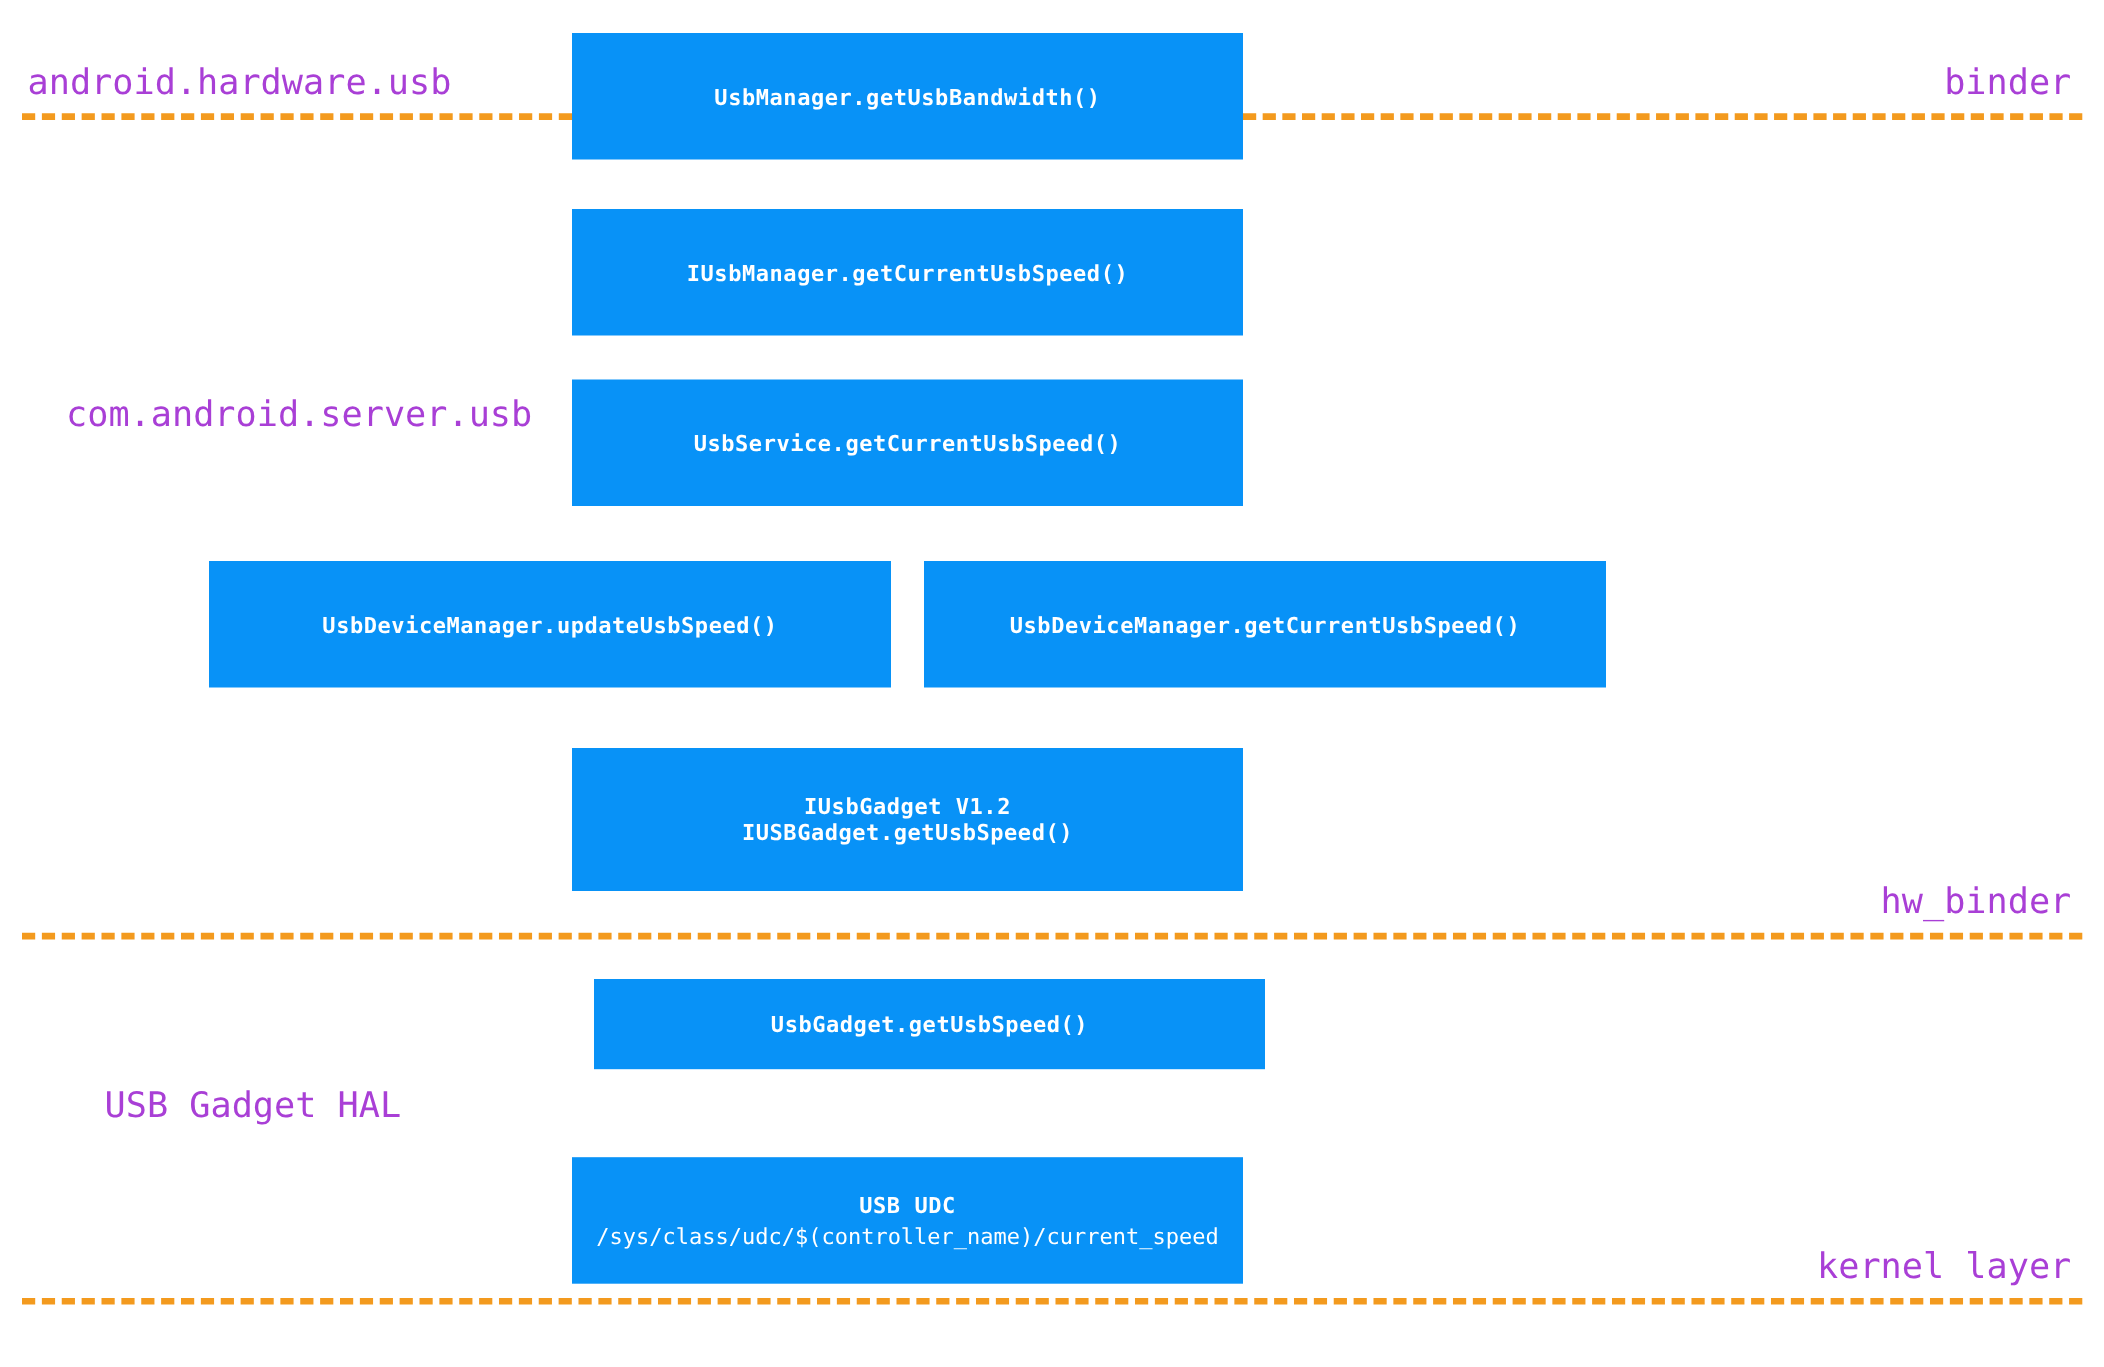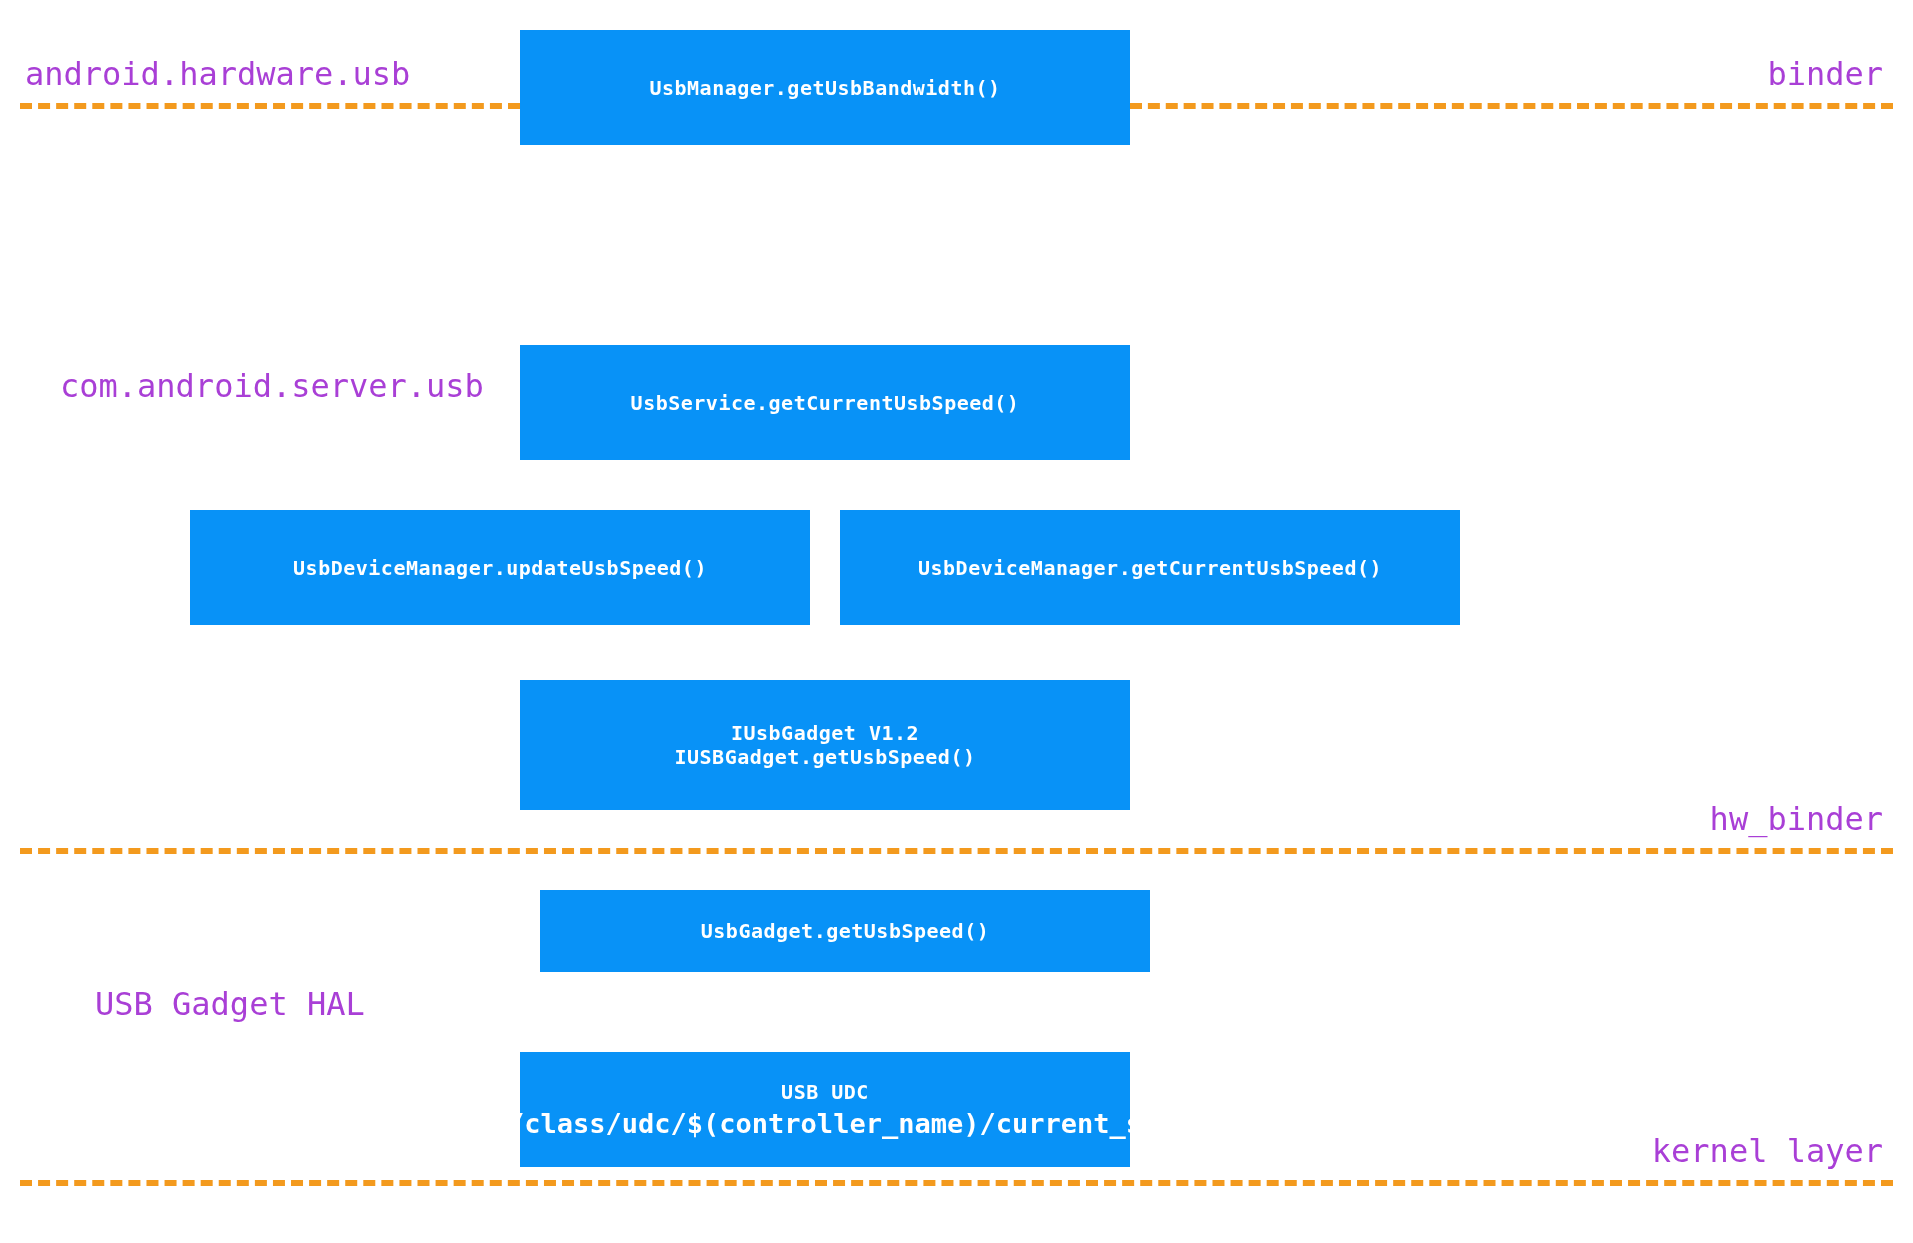--- a/index.html
+++ b/index.html
@@ -25,22 +25,22 @@
     align-items: center;
     font-weight: 700;
     position: absolute;
     text-align: center;
   }
   .box .main-text {
     font-size: 20px;
     letter-spacing: 0.5px;
   }
   .box .sub-text {
-    font-size: 27px;
-    font-weight: 700;
+    font-size: 20px;
+    font-weight: 400;
     margin-top: 4px;
   }
   .label {
     position: absolute;
     color: #a93fd6;
     font-family: 'Consolas', 'Menlo', 'Monaco', monospace;
     font-size: 32px;
     font-weight: 400;
   }
   .dashed-line {
@@ -57,29 +57,32 @@
   <div class="dashed-line" style="left:20px; top:103px; width:500px;"></div>
 
   <div class="dashed-line" style="left:1130px; top:103px; width:763px;"></div>
 
   <div class="dashed-line" style="left:20px; top:848px; width:1873px;"></div>
 
   <div class="dashed-line" style="left:20px; top:1180px; width:1873px;"></div>
 
   <div class="label" style="left:25px; top:55px;">android.hardware.usb</div>
   <div class="label" style="right:30px; top:55px; text-align:right;">binder</div>
-  <div class="label" style="left:60px; top:367px;text-align:right;">com.android.server.usb</div>
+  <div class="label" style="left:60px; top:357px;text-align:right;">com.android.server.usb</div>
   <div class="label" style="right:30px; top:800px; text-align:right;">hw_binder</div>
   <div class="label" style="left:95px; top:985px;">USB Gadget HAL</div>
   <div class="label" style="right:30px; top:1132px; text-align:right;">kernel layer</div>
 
   <div class="box" style="left:520px; top:30px; width:610px; height:115px;">
     <div class="main-text">UsbManager.getUsbBandwidth()</div>
   </div>
 
+  <div class="box" style="left:520px; top:190px; width:610px; height:115px;">
+    <div class="main-text">IUsbManager.getCurrentUsbSpeed()</div>
+  </div>
 
   <div class="box" style="left:520px; top:345px; width:610px; height:115px;">
     <div class="main-text">UsbService.getCurrentUsbSpeed()</div>
   </div>
 
   <div class="box" style="left:840px; top:510px; width:620px; height:115px;">
     <div class="main-text">UsbDeviceManager.getCurrentUsbSpeed()</div>
   </div>
 
   <div class="box" style="left:190px; top:510px; width:620px; height:115px;">

